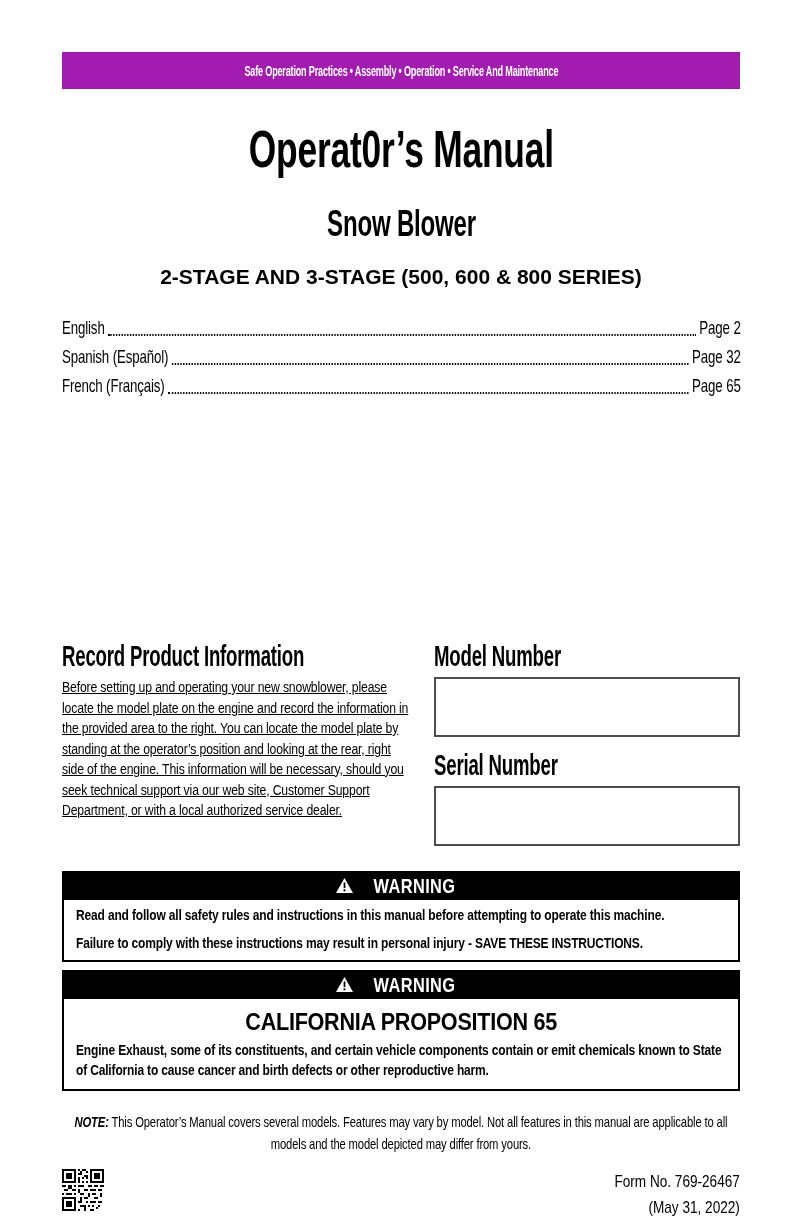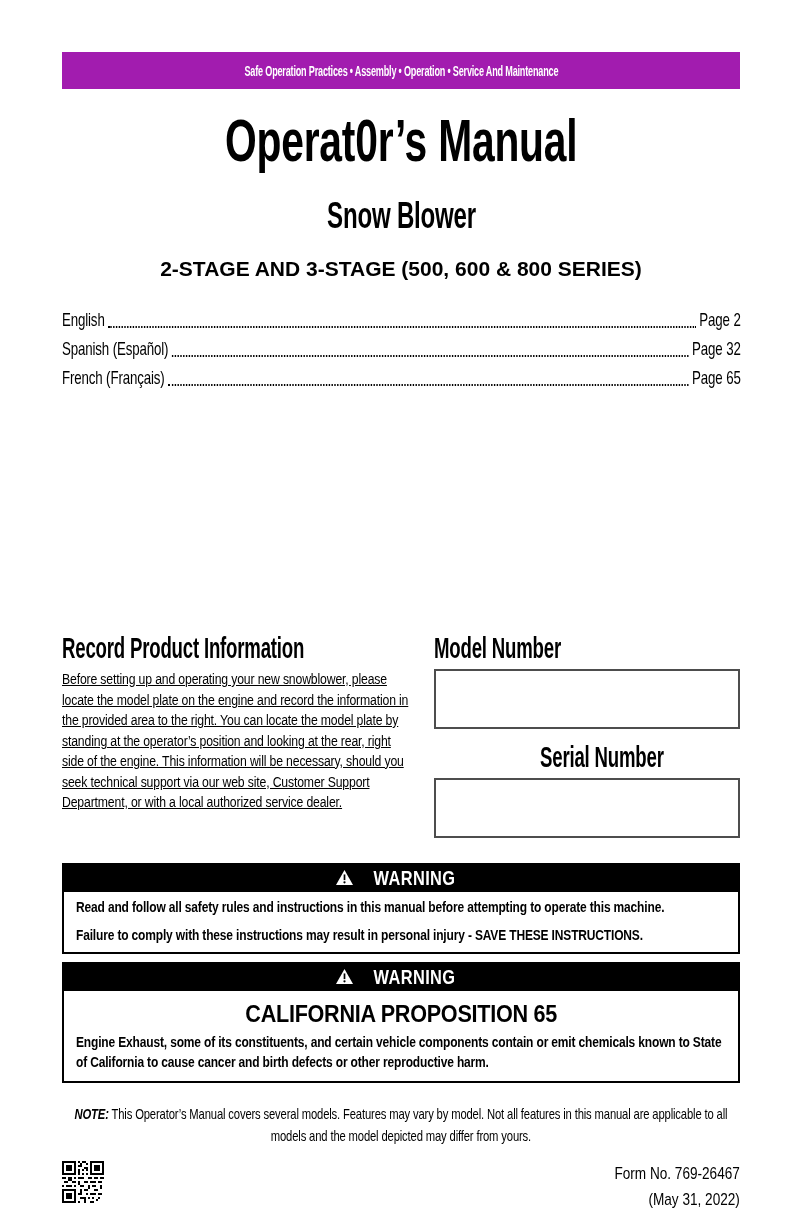--- a/index.html
+++ b/index.html
@@ -27,38 +27,38 @@
   .blk80 { width: 125%;   transform: scaleX(0.80); }
   .blk75 { width: 133.3%; transform: scaleX(0.75); }
   .blk70 { width: 143%;   transform: scaleX(0.70); }
 
   .top-bar {
     height: 37px; background: #a21caf;
     display: flex; align-items: center; justify-content: center;
   }
   .top-bar .txt { color: #fff; font-weight: bold; font-size: 14px; }
 
-  .doc-title   { text-align: center; margin-top: 20px; line-height: 64px; font-size: 60px; font-weight: bold; }
+  .doc-title   { text-align: center; margin-top: 28px; line-height: 64px; font-size: 52px; font-weight: bold; }
   .doc-sub     { text-align: center; margin-top: 26px; line-height: 34px; font-size: 37px; font-weight: bold; }
   .series-line { text-align: center; margin-top: 23px; line-height: 26px; font-size: 21px; font-weight: bold; letter-spacing: 0; }
 
   .toc { margin-top: 23px; }
   .toc-row { display: flex; align-items: flex-end; line-height: 29px; font-size: 19px; }
   .toc-dots { flex: 1; margin: 0 5px 6px; border-bottom: 2.4px dotted #000; }
 
   .main-cols { display: flex; margin-top: 241px; height: 206px; }
   .col-left  { width: 348px; }
   .col-right { width: 322px; margin-left: 24px; }
   .h2 { font-size: 30px; line-height: 30px; font-weight: bold; white-space: nowrap; }
   .record-body { margin-top: 6px; font-size: 15.5px; line-height: 20.5px; text-decoration: underline; }
   .field-box {
     height: 60px; border: 2px solid #4d4d4d; background: #fff;
     width: 100%; margin-top: 6px;
   }
-  .serial-label { margin-top: 13px; text-align: right; }
+  .serial-label { margin-top: 13px; }
 
   .warn { margin-top: 24px; border-radius: 32px; }
   .warn + .warn { margin-top: 8px; }
   .warn-head {
     height: 29px; background: #000; color: #fff;
     display: flex; align-items: center; justify-content: center; gap: 9px;
   }
   .warn-head .txt { font-size: 21px; font-weight: bold; letter-spacing: 0.5px; }
   .warn-body { border: 2px solid #000; border-top: none; padding: 7px 12px 9px; }
   .warn-body p { font-weight: bold; font-size: 15px; line-height: 16px; }

